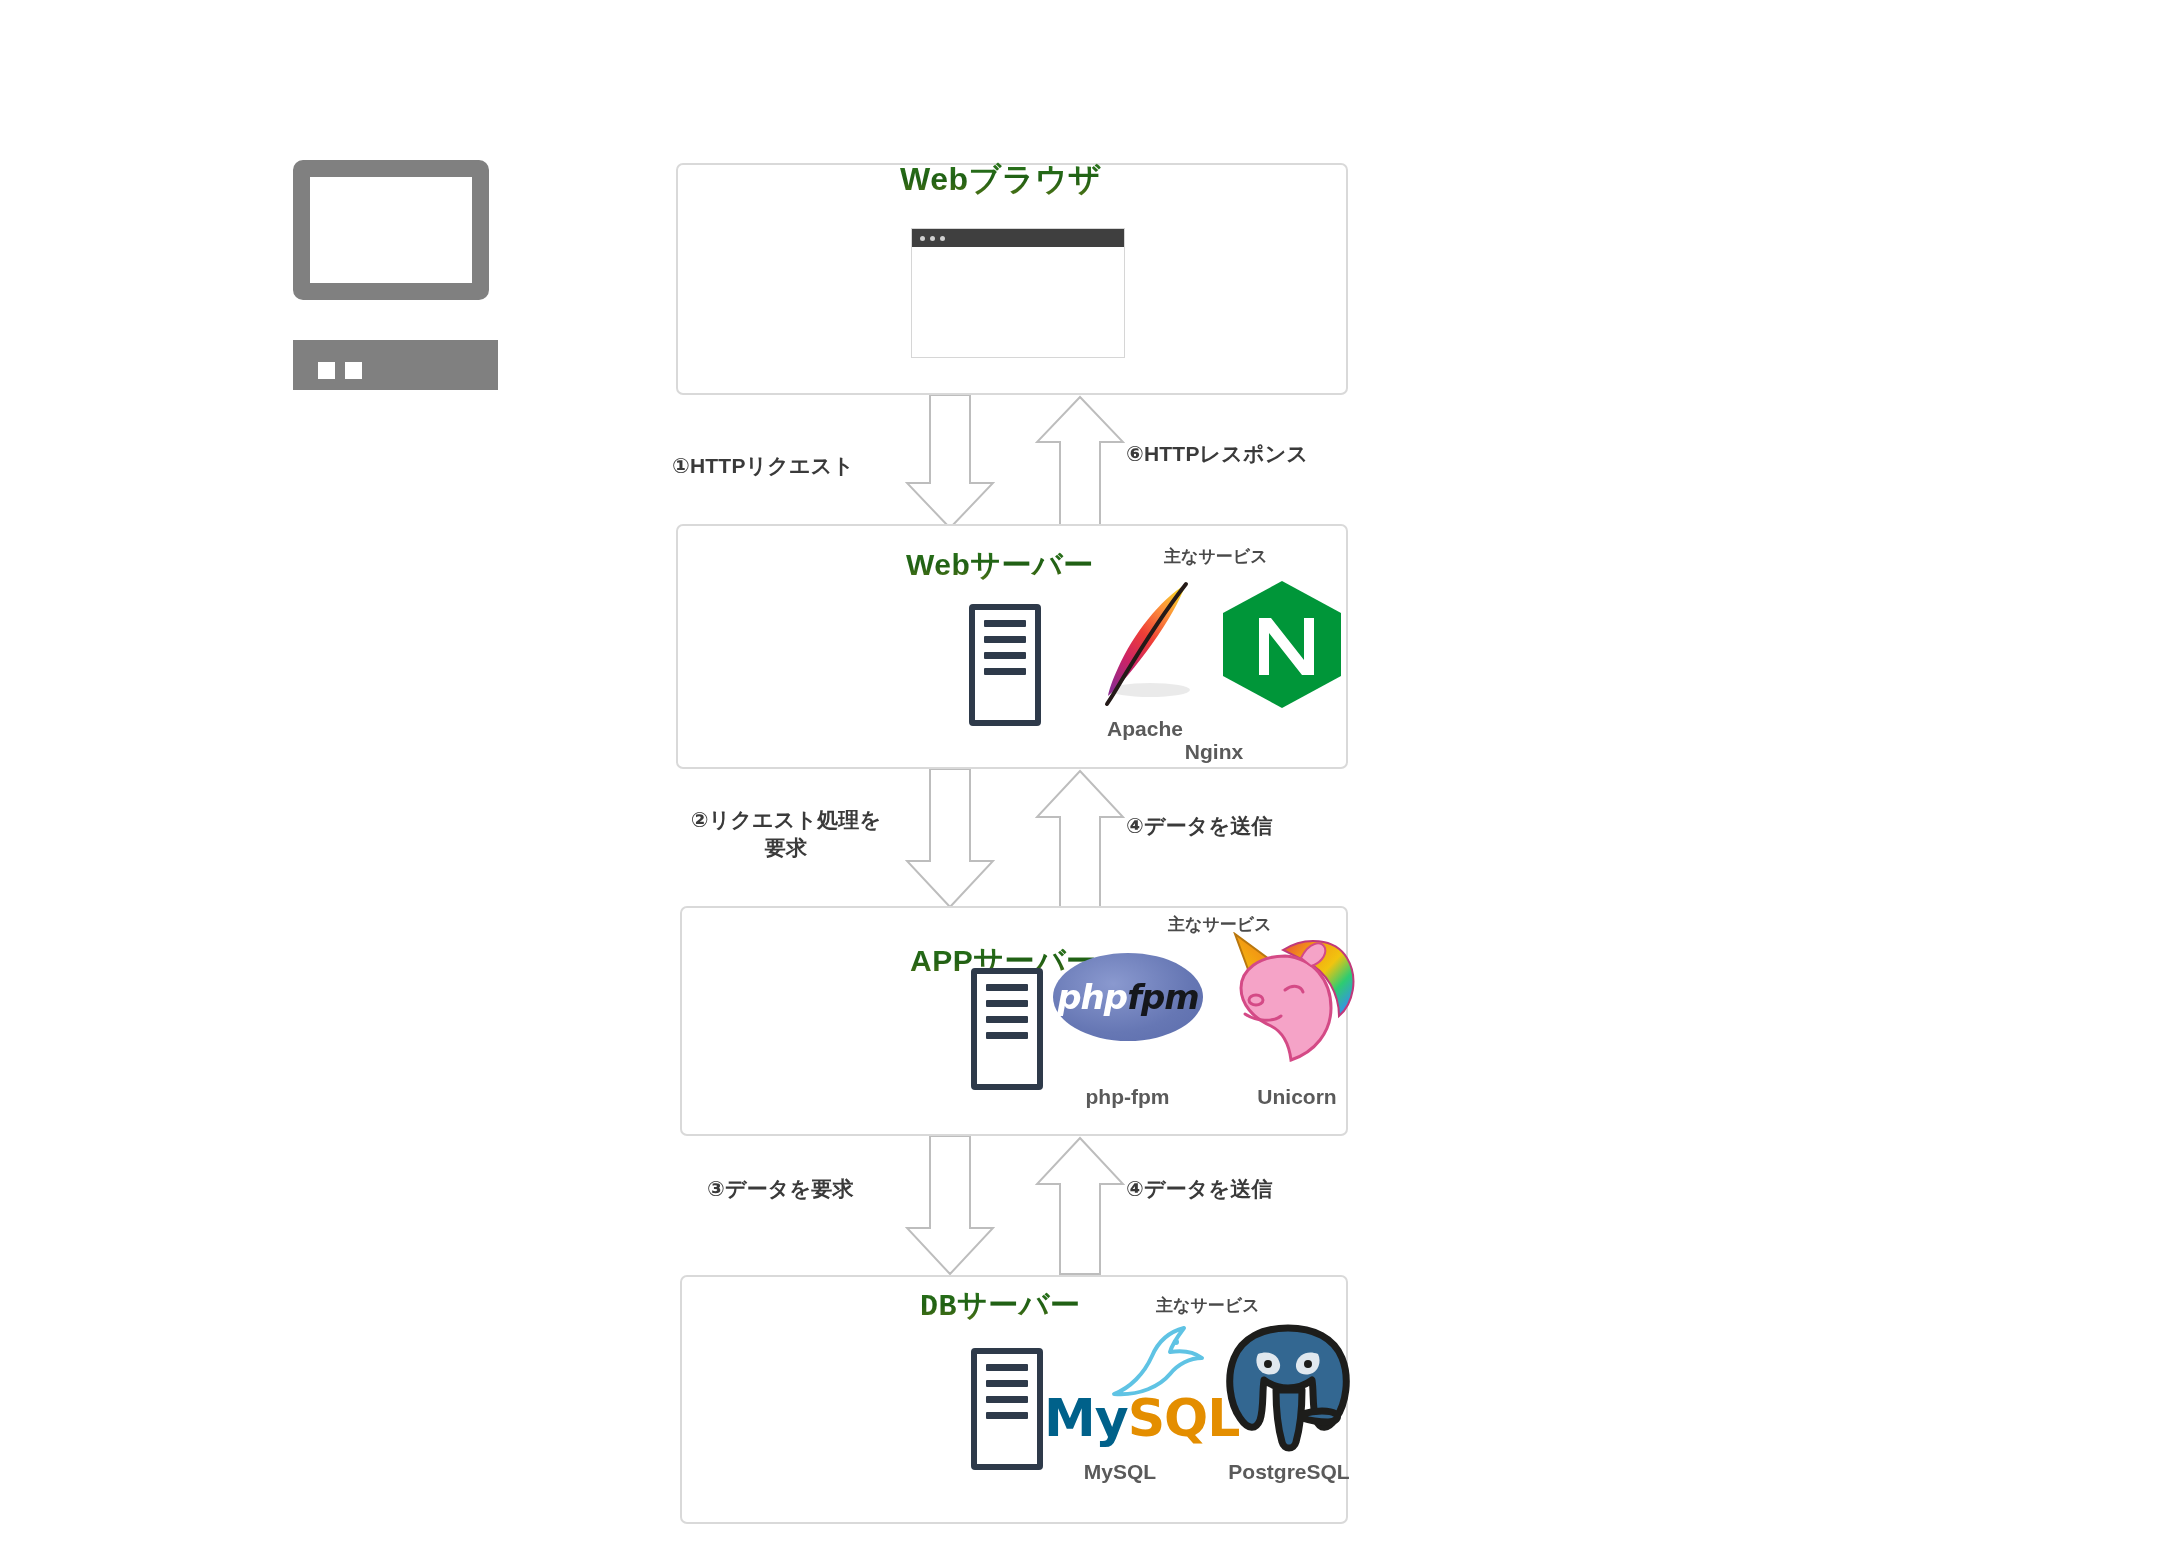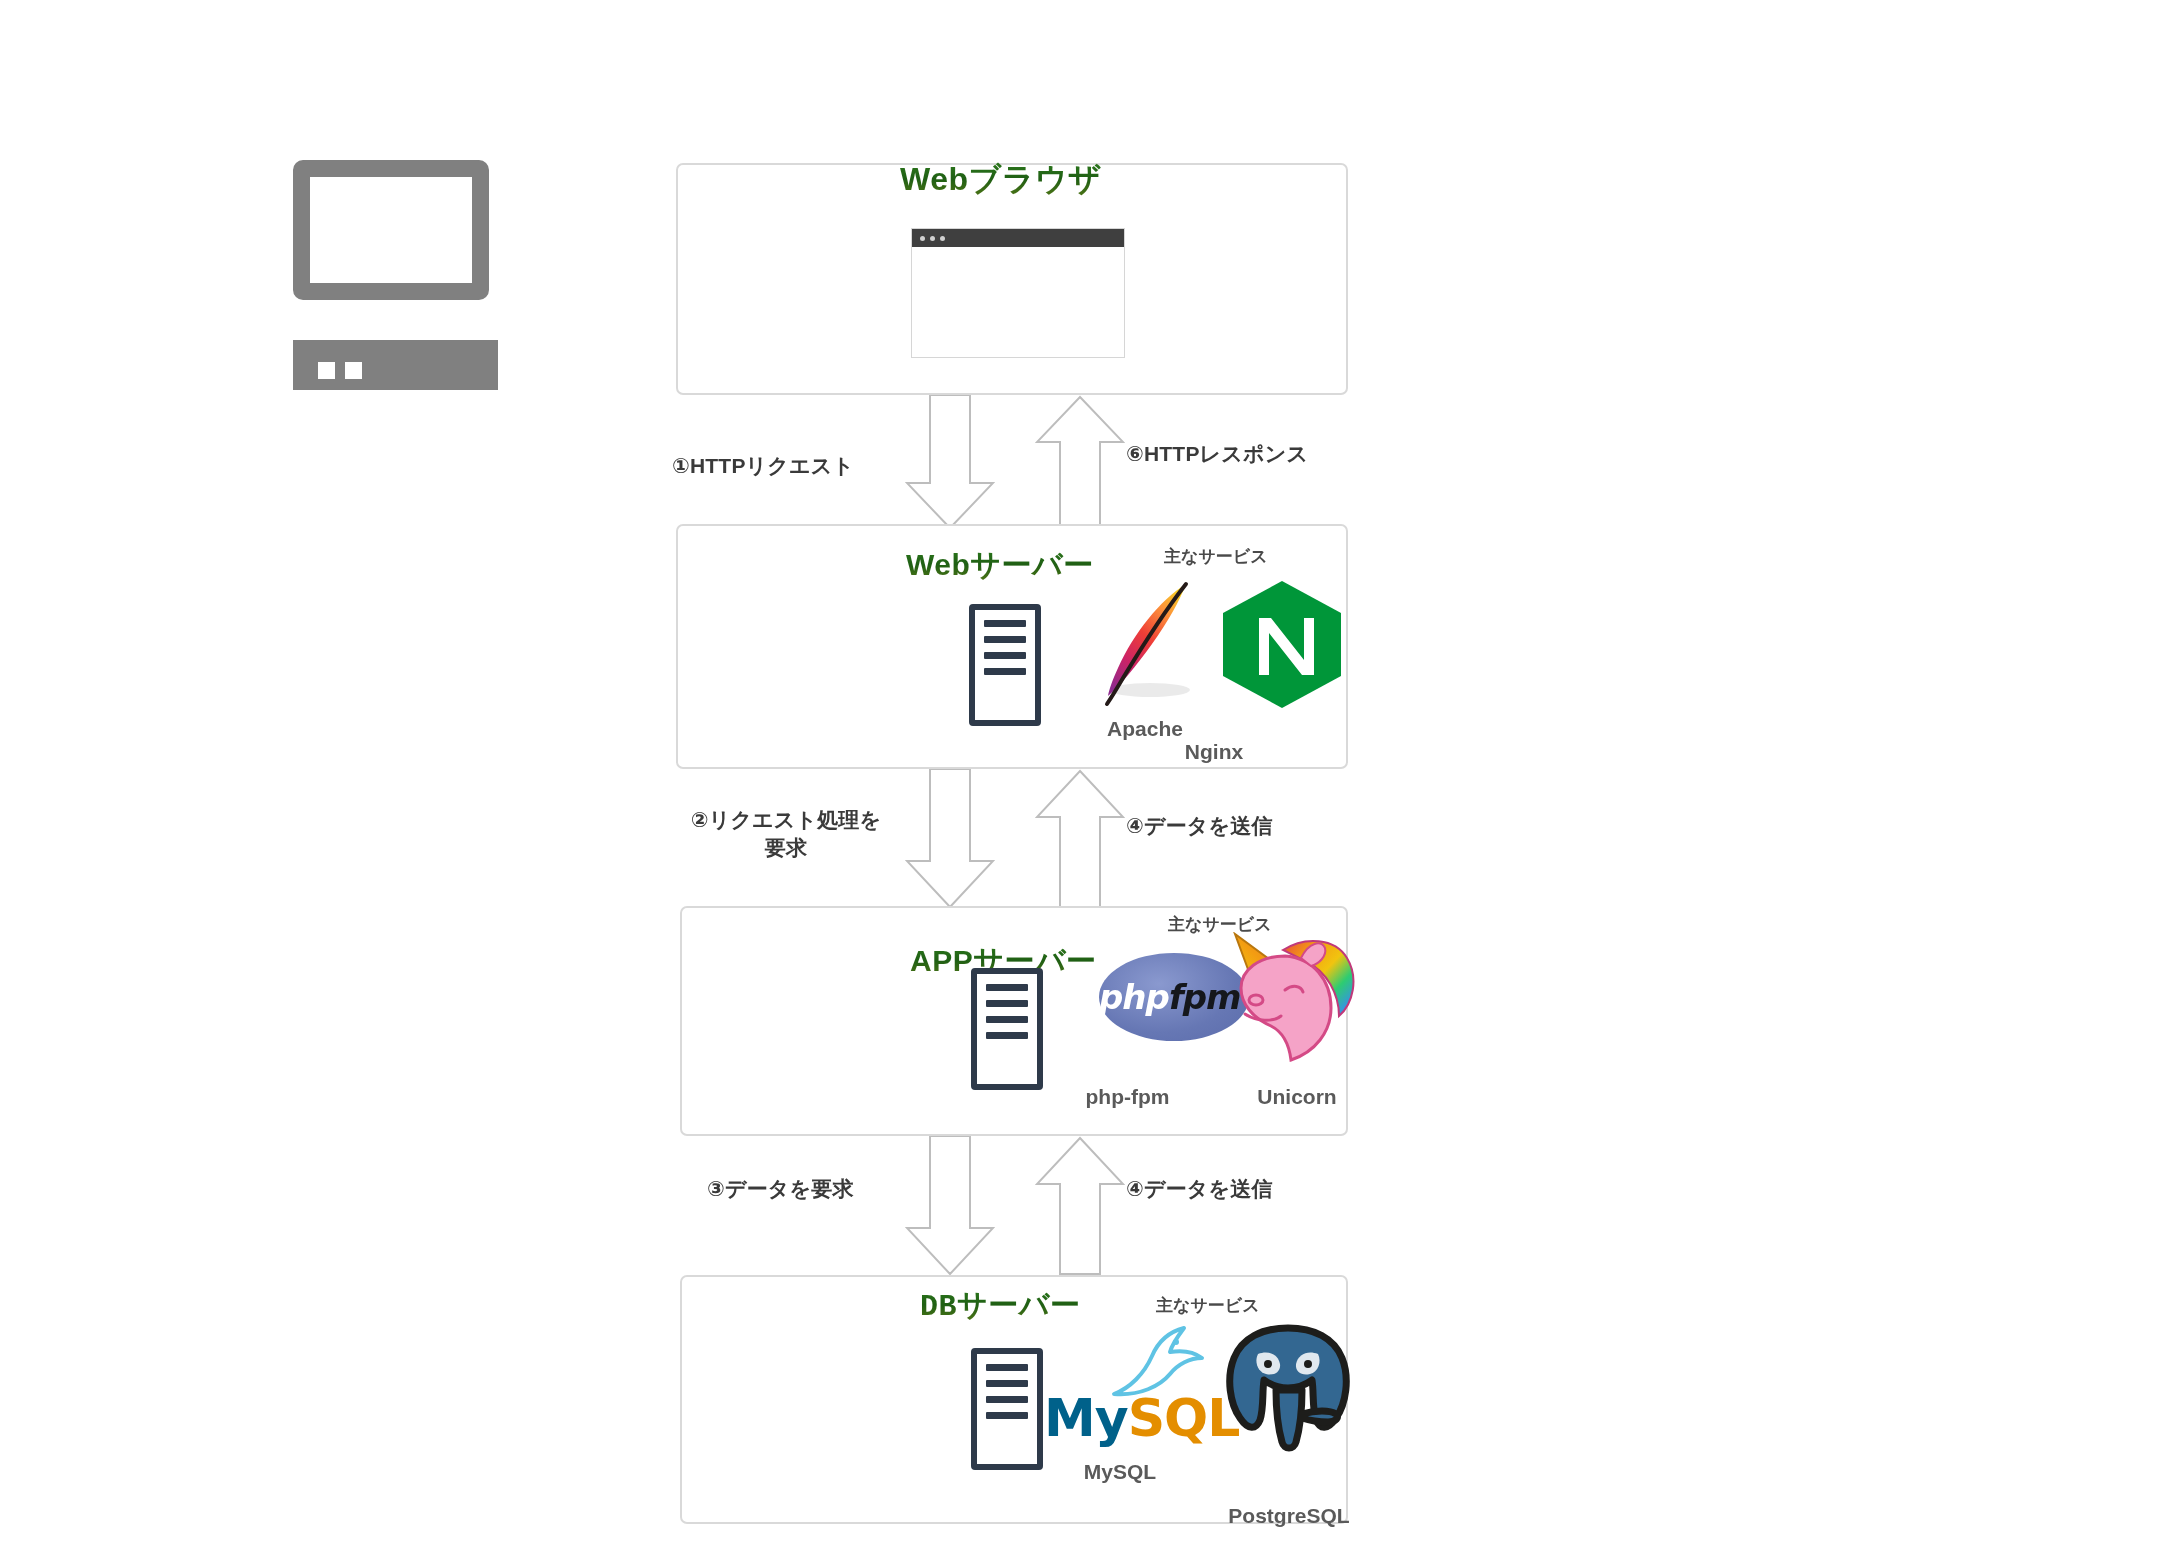--- a/index.html
+++ b/index.html
@@ -68,21 +68,21 @@
   .arrow-label{position:absolute;font-size:21px;font-weight:bold;color:#3a3a3a;
       white-space:nowrap;letter-spacing:.2px;line-height:1.35;}
   .arrow-label.center{text-align:center;}
 
   
   .logo-wrap{position:absolute;}
   .logo-caption{position:absolute;font-size:21px;font-weight:bold;color:#5a5a5a;
       white-space:nowrap;text-align:center;}
   .php-ellipse{position:absolute;width:150px;height:88px;border-radius:50%;
       background:radial-gradient(ellipse at 40% 35%,#8a99cf 0%,#6677b4 60%,#5b6cab 100%);
-      display:flex;align-items:center;margin-left:46px;}
+      display:flex;align-items:center;justify-content:center;}
   .php-text{font-style:italic;font-weight:bold;font-size:34px;letter-spacing:-1px;
       font-family:"DejaVu Sans",sans-serif;}
   .php-text .p1{color:#ffffff;}
   .php-text .p2{color:#15171c;}
 
   .mysql-text{position:absolute;font-size:52px;font-weight:bold;white-space:nowrap;
       font-family:"DejaVu Sans",sans-serif;letter-spacing:-1px;}
   .mysql-text .my{color:#00618a;}
   .mysql-text .sql{color:#e48e00;}
 </style>
@@ -283,15 +283,15 @@
                  C 100 104, 90 102, 84 100 Z" fill="#336791"></path>
       </g>
       <path d="M40 36 C 50 32, 60 36, 62 46 C 63 54, 56 58, 48 56
                C 40 54, 36 44, 40 36 Z" fill="#ffffff" opacity=".85"></path>
       <path d="M100 36 C 90 32, 80 36, 78 46 C 77 54, 84 58, 92 56
                C 100 54, 104 44, 100 36 Z" fill="#ffffff" opacity=".85"></path>
       <circle cx="50" cy="46" r="4" fill="#1d1d1b"></circle>
       <circle cx="90" cy="46" r="4" fill="#1d1d1b"></circle>
     </svg>
   </div>
-  <div class="logo-caption" style="left:1198px;top:1460px;width:182px;margin-top:44px;">PostgreSQL</div>
+  <div class="logo-caption" style="left:1198px;top:1460px;width:182px;">PostgreSQL</div>
 
 </div>
 
 </body></html>

